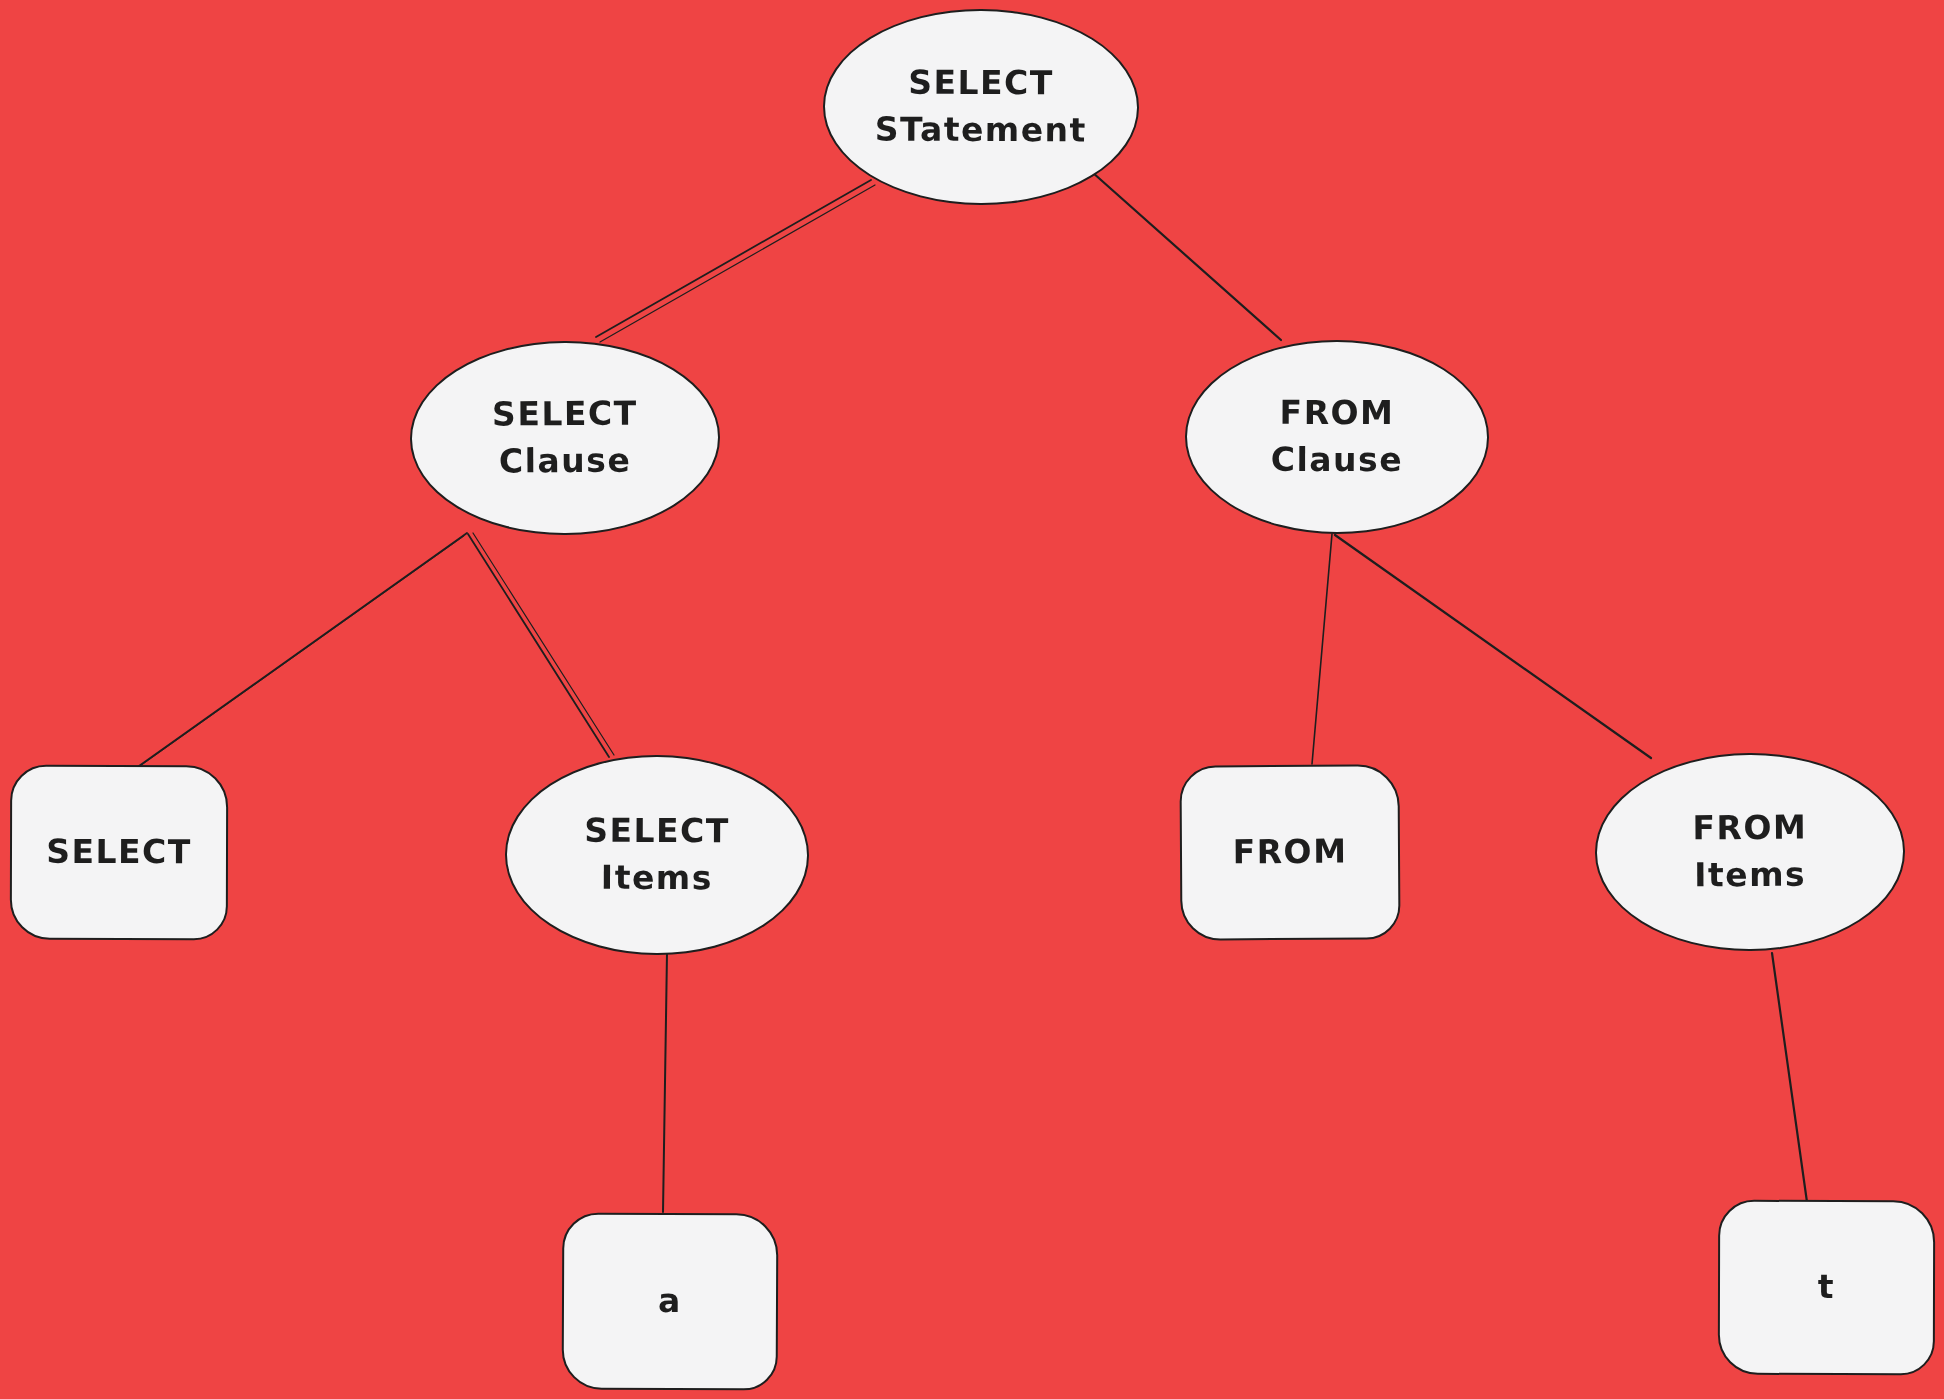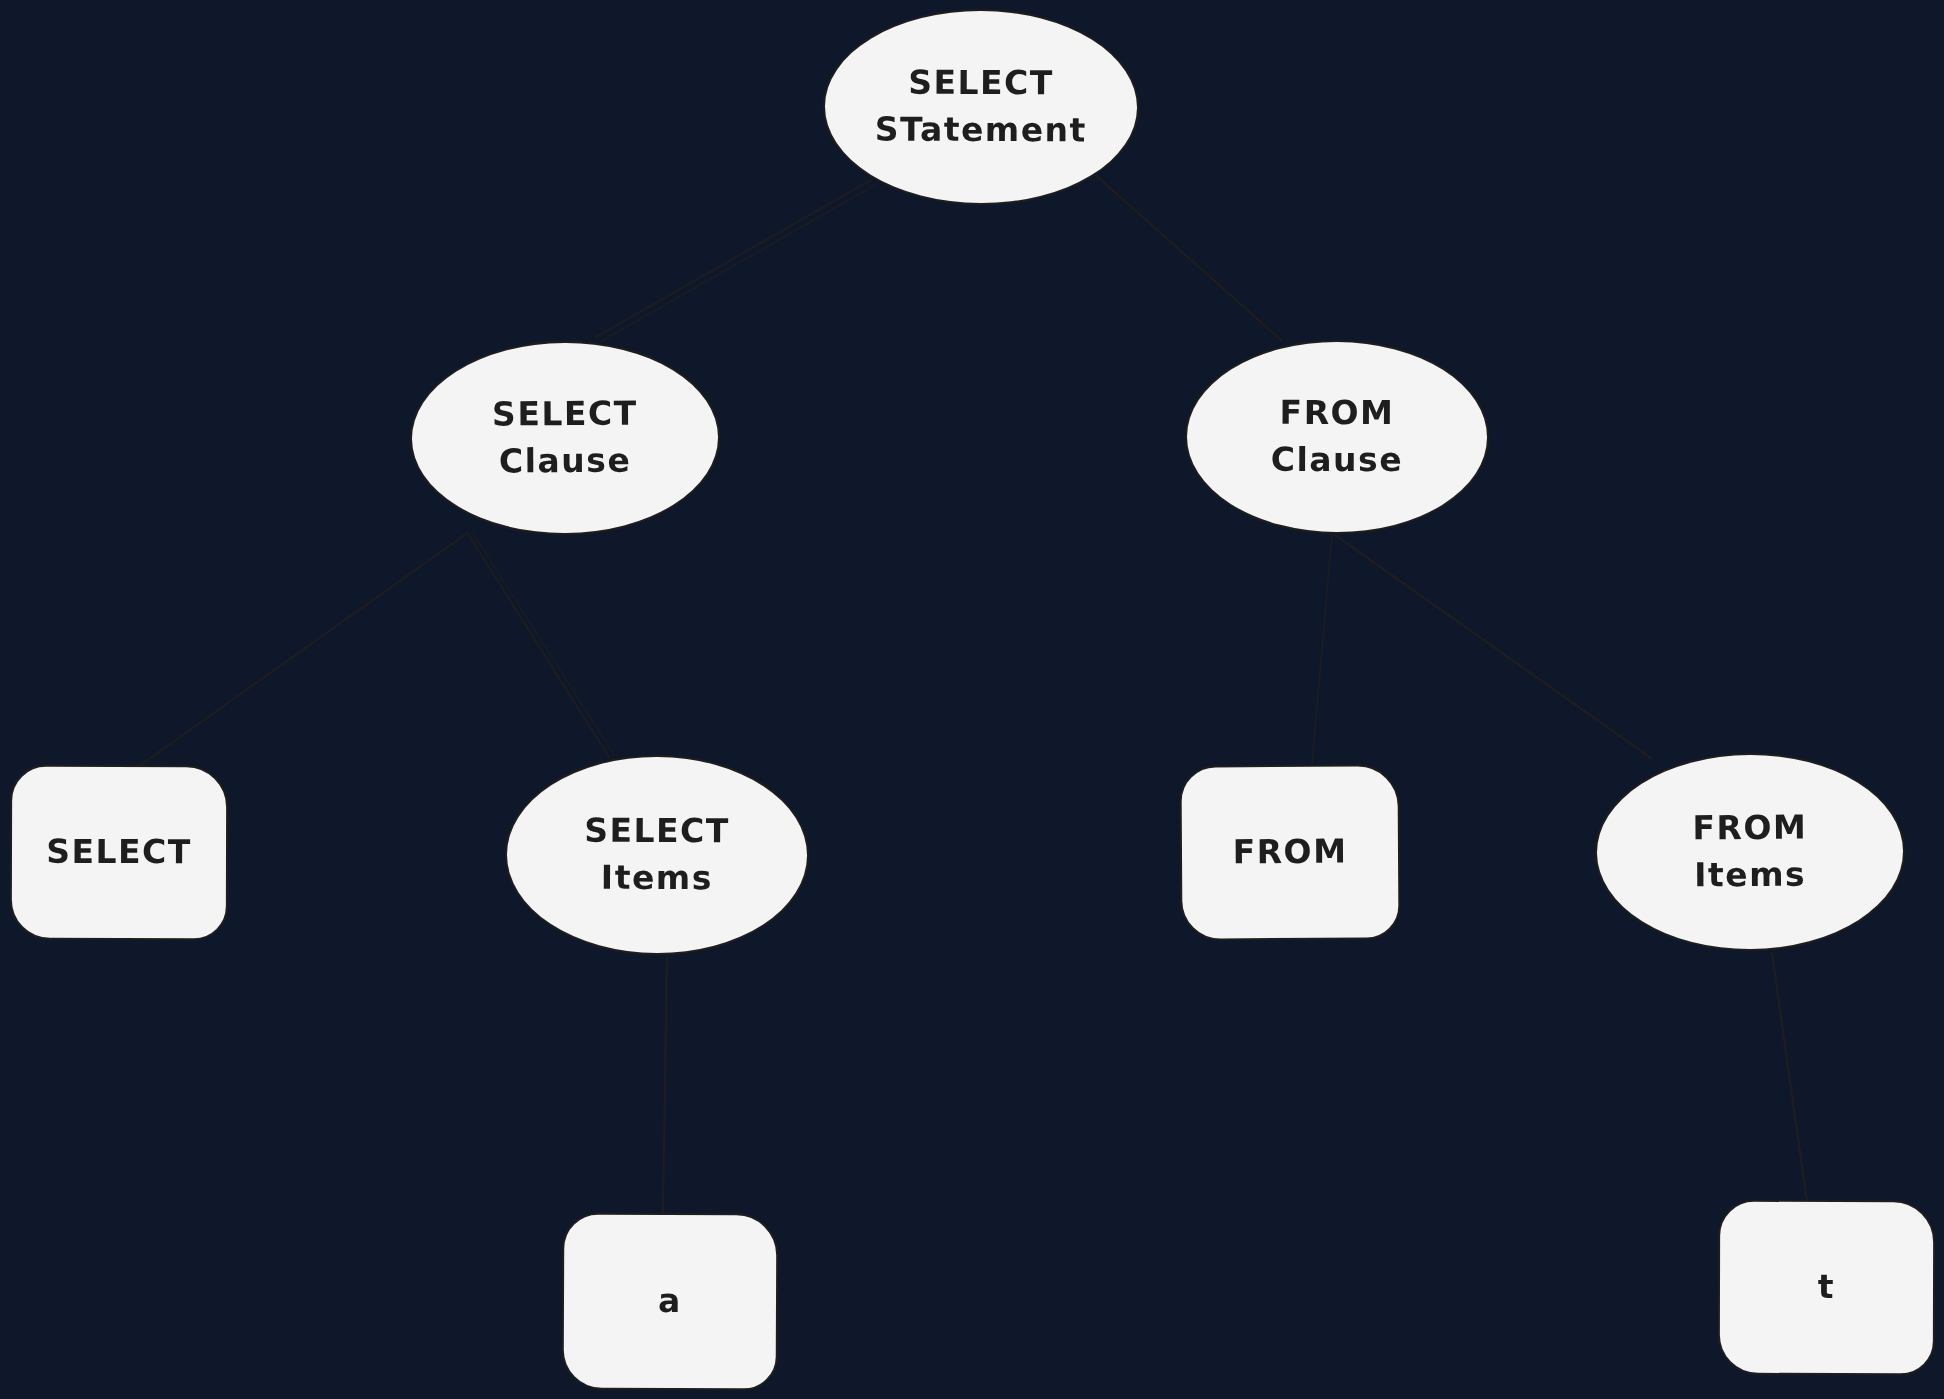--- a/index.html
+++ b/index.html
@@ -4,21 +4,21 @@
 <style>
   html, body {
     margin: 0;
     padding: 0;
     background: #f4f4f5;
   }
   .canvas {
     position: relative;
     width: 1944px;
     height: 1399px;
-    background: #0f172a;
+    background: #ef4444;
     overflow: hidden;
     font-family: "DejaVu Sans", "Liberation Sans", sans-serif;
   }
   .edges {
     position: absolute;
     left: 0;
     top: 0;
     width: 1944px;
     height: 1399px;
     pointer-events: none;

